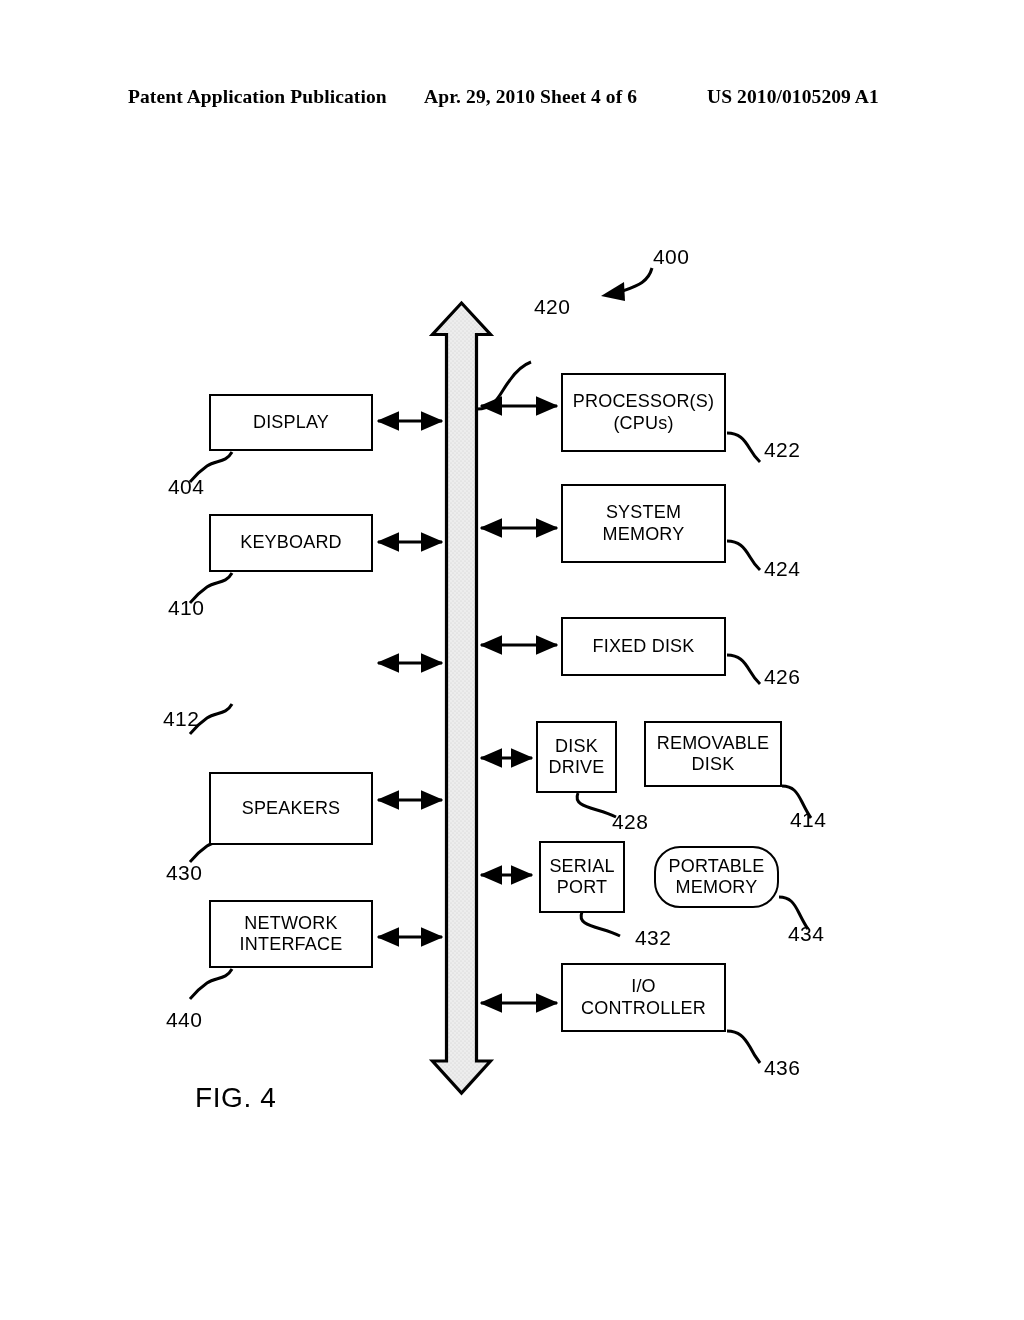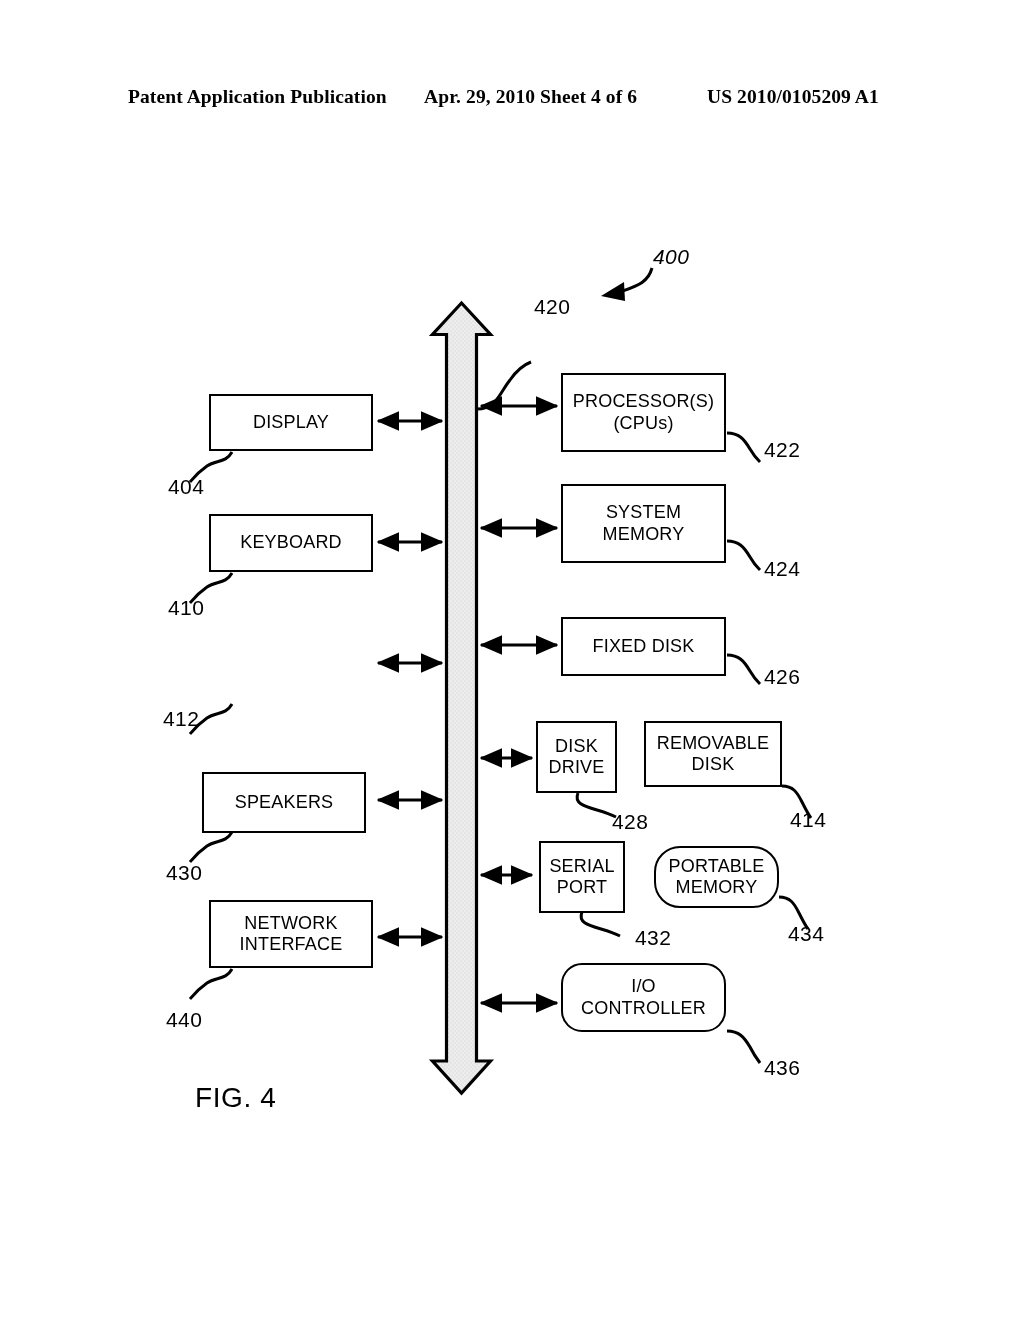--- a/index.html
+++ b/index.html
@@ -166,21 +166,21 @@
       <path d="M 727 1031 C 739 1031, 744 1037, 750 1047 C 754 1055, 757 1059, 760 1063"></path>
     </g>
   </svg>
 
   <div class="dbox" style="left:209px; top:514px; width:164px; height:58px;">
     <span>KEYBOARD</span>
   </div>
   <div class="dbox" style="left:209px; top:394px; width:164px; height:57px;">
     <span>DISPLAY</span>
   </div>
-  <div class="dbox" style="left:202px; top:772px; width:164px; height:61px;">
+  <div class="dbox" style="left:209px; top:772px; width:164px; height:73px;">
     <span>SPEAKERS</span>
   </div>
   <div class="dbox" style="left:209px; top:900px; width:164px; height:68px;">
     <span>NETWORK
 INTERFACE</span>
   </div>
 
   <div class="dbox" style="left:561px; top:373px; width:165px; height:79px;">
     <span>PROCESSOR(S)
 (CPUs)</span>
@@ -193,35 +193,35 @@
     <span>FIXED DISK</span>
   </div>
   <div class="dbox" style="left:536px; top:721px; width:81px; height:72px;">
     <span>DISK
 DRIVE</span>
   </div>
   <div class="dbox" style="left:539px; top:841px; width:86px; height:72px;">
     <span>SERIAL
 PORT</span>
   </div>
-  <div class="dbox" style="left:561px; top:963px; width:165px; height:69px;border-radius:21px;">
+  <div class="dbox" style="left:561px; top:963px; width:165px; height:69px;">
     <span>I/O
 CONTROLLER</span>
   </div>
 
   <div class="dbox" style="left:644px; top:721px; width:138px; height:66px;">
     <span>REMOVABLE
 DISK</span>
   </div>
   <div class="dbox" style="left:654px; top:846px; width:125px; height:62px;border-radius:26px;">
     <span>PORTABLE
 MEMORY</span>
   </div>
 
-  <div class="refnum" style="left:653px; top:245px;font-style:italic;">400</div>
+  <div class="refnum" style="left:653px; top:245px;">400</div>
   <div class="refnum" style="left:534px; top:295px;">420</div>
 
   <div class="refnum" style="left:168px; top:475px;">404</div>
   <div class="refnum" style="left:168px; top:596px;">410</div>
   <div class="refnum" style="left:163px; top:707px;">412</div>
   <div class="refnum" style="left:166px; top:861px;">430</div>
   <div class="refnum" style="left:166px; top:1008px;">440</div>
 
   <div class="refnum" style="left:764px; top:438px;">422</div>
   <div class="refnum" style="left:764px; top:557px;">424</div>

